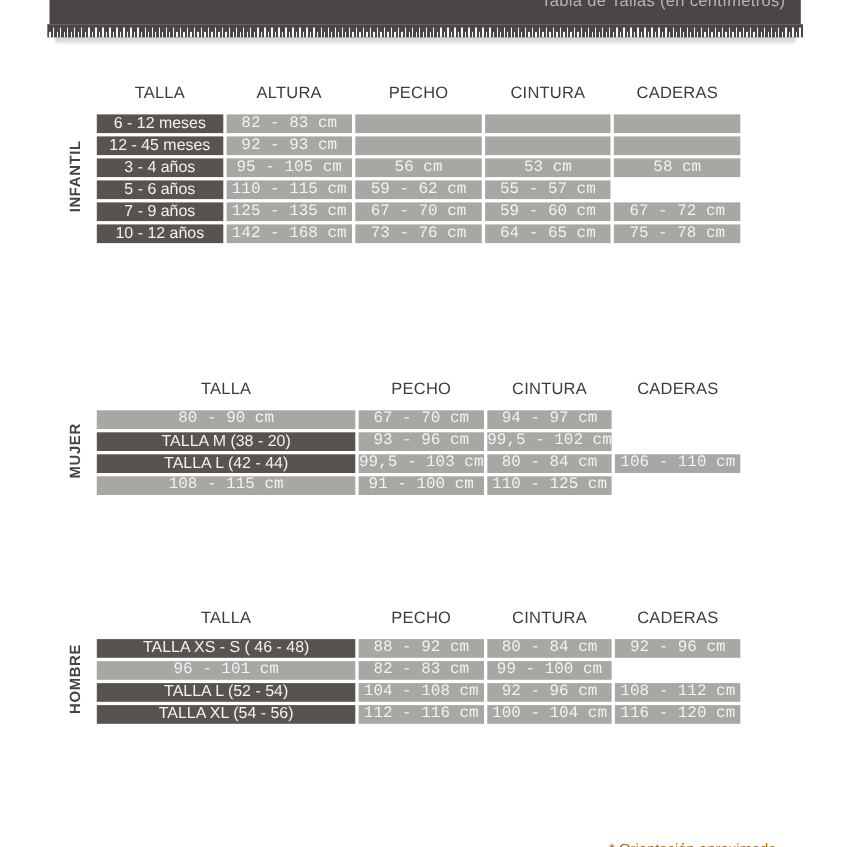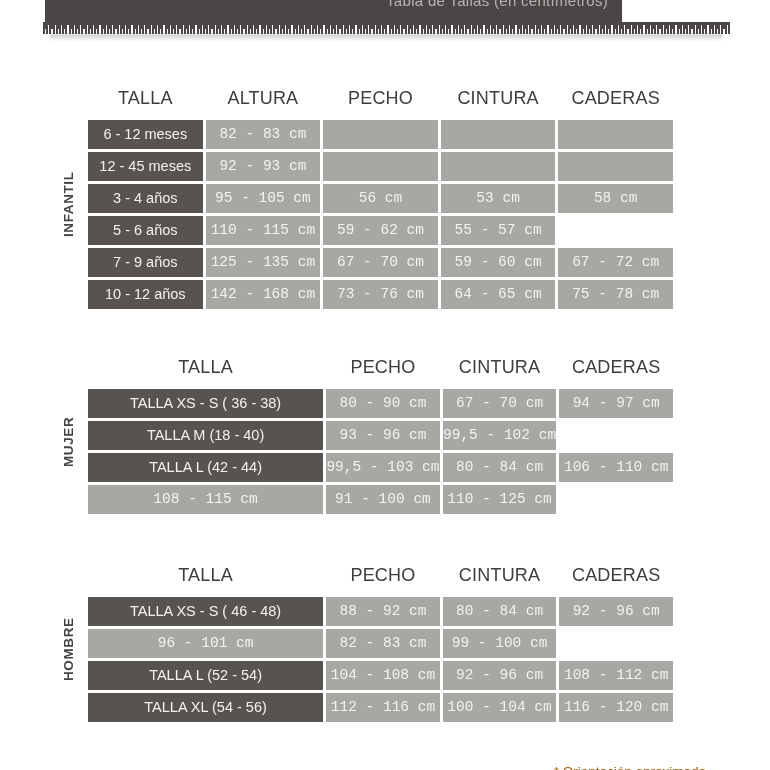--- a/index.html
+++ b/index.html
@@ -6,21 +6,21 @@
   body {
     width:770px; height:770px; position:relative; overflow:hidden;
     background:#ffffff;
     font-family:"Liberation Sans", sans-serif;
     --bar:#4a4645; --dark-cell:#575350; --light-cell:#a9a7a4;
     --cell-text:#f3f2f0; --head-text:#3e3d3c; --label-text:#454443;
   }
 
   
   .topbar {
-    position:absolute; left:45px; top:0; width:577px; height:22px;
+    position:absolute; left:45px; top:0; width:683px; height:22px;
     background:var(--bar); overflow:hidden;
   }
   .topbar .title {
     position:absolute; right:14px; top:-8px;
     font-size:15px; color:#b6b4b2; letter-spacing:.3px; white-space:nowrap;
   }
   .ruler {
     position:absolute; left:43px; top:22px; width:687px; height:12px;
     background:var(--bar);
   }
@@ -39,25 +39,25 @@
   }
 
   
   .size-table { position:absolute; left:88px; width:585px; }
   #table-0 { top:70px; }
   #table-1 { top:339px; }
   #table-2 { top:547px; }
 
   .thead { display:grid; gap:3px; margin-bottom:5px; }
   .th {
-    text-align:center; font-size:18px; color:var(--head-text);
-    padding:6px 0 6px 0; letter-spacing:.2px;margin-top:12px;
+    text-align:center; font-size:15px; color:var(--head-text);
+    padding:6px 0 6px 0; letter-spacing:.2px;
   }
   .tbody { display:flex; flex-direction:column; gap:3px; }
-  .grid-row { display:grid; gap:3px; height:29px; }
+  .grid-row { display:grid; gap:3px; height:17px; }
   .cols5 .thead, .cols5 .grid-row { grid-template-columns:repeat(5,1fr); }
   .cols4 .thead, .cols4 .grid-row { grid-template-columns:2.07fr 1fr 1fr 1fr; }
 
   .cell {
     display:flex; align-items:center; justify-content:center;
     font-size:14.5px; line-height:1;
   }
   .cell.dark  { background:var(--dark-cell);  color:var(--cell-text); }
   .cell.light { background:var(--light-cell); color:var(--cell-text);font-family:Liberation Mono, monospace; }
 
@@ -140,27 +140,26 @@
 <div id="table-1" class="size-table cols4">
   <div class="group-label">MUJER</div>
   <div class="thead">
       <div class="th">TALLA</div>
       <div class="th">PECHO</div>
       <div class="th">CINTURA</div>
       <div class="th">CADERAS</div>
     </div>
   <div class="tbody">
       <div class="grid-row">
-        <div class="cell dark">TALLA XS - S ( 36 - 38)</div>
         <div class="cell light">80 - 90 cm</div>
         <div class="cell light">67 - 70 cm</div>
         <div class="cell light">94 - 97 cm</div>
       </div>
       <div class="grid-row">
-        <div class="cell dark">TALLA M (18 - 40)</div>
+        <div class="cell dark">TALLA M (38 - 20)</div>
         <div class="cell light">93 - 96 cm</div>
         <div class="cell light">99,5 - 102 cm</div>
       </div>
       <div class="grid-row">
         <div class="cell dark">TALLA L (42 - 44)</div>
         <div class="cell light">99,5 - 103 cm</div>
         <div class="cell light">80 - 84 cm</div>
         <div class="cell light">106 - 110 cm</div>
       </div>
       <div class="grid-row">

